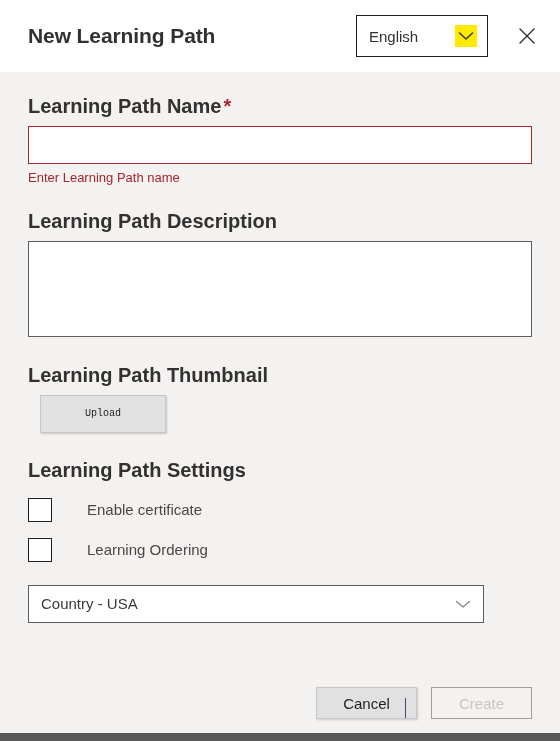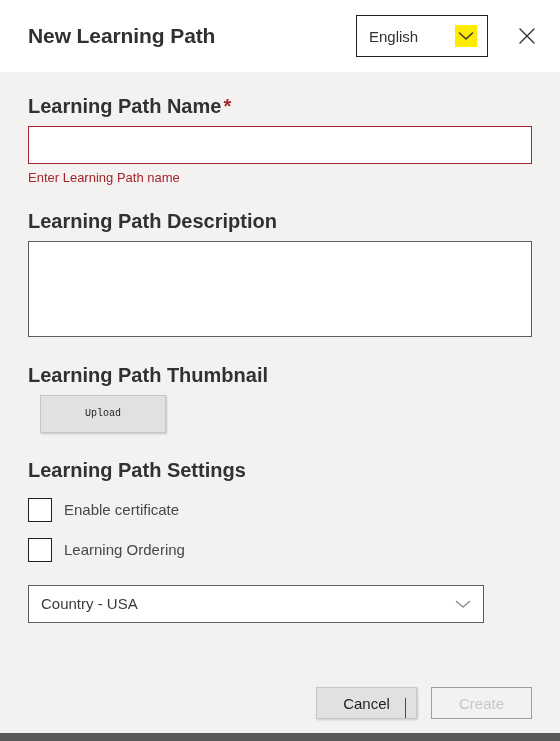--- a/index.html
+++ b/index.html
@@ -151,20 +151,21 @@
     align-items: center;
     justify-content: center;
   }
 
   .check-row {
     display: flex;
     align-items: center;
     height: 26px;
     margin-top: 14px;
     cursor: pointer;
+    gap: 23px;
   }
   .check-box {
     width: 24px; height: 24px;
     border: 1.5px solid #201f1e;
     background: #ffffff;
     flex: 0 0 auto;
   }
   .check-label {
     margin-left: 12px;
     font-size: 15px;

